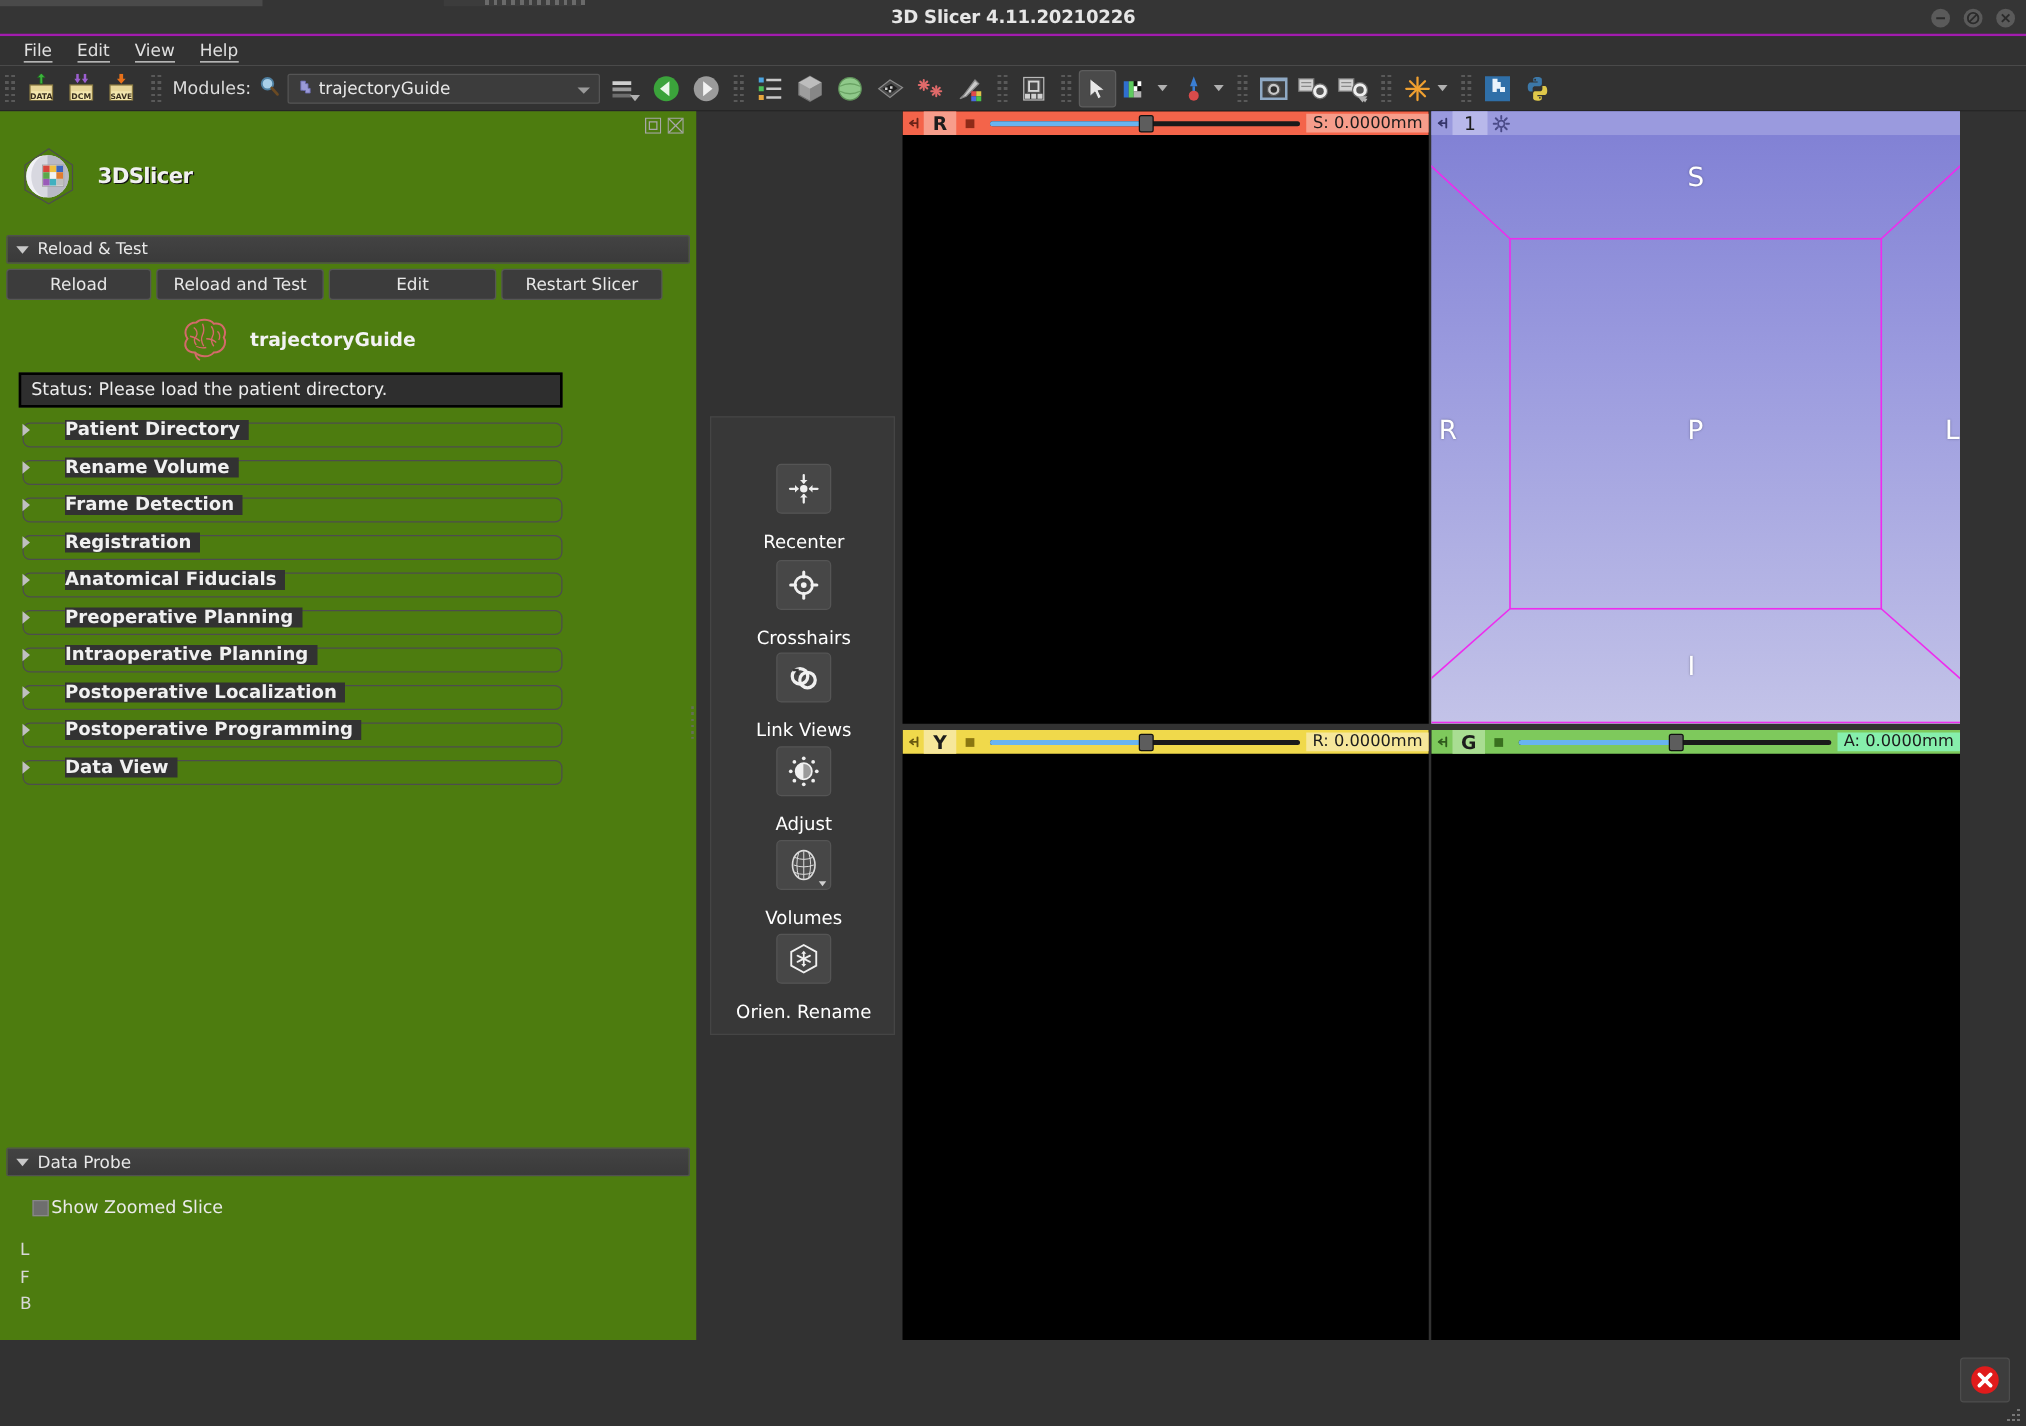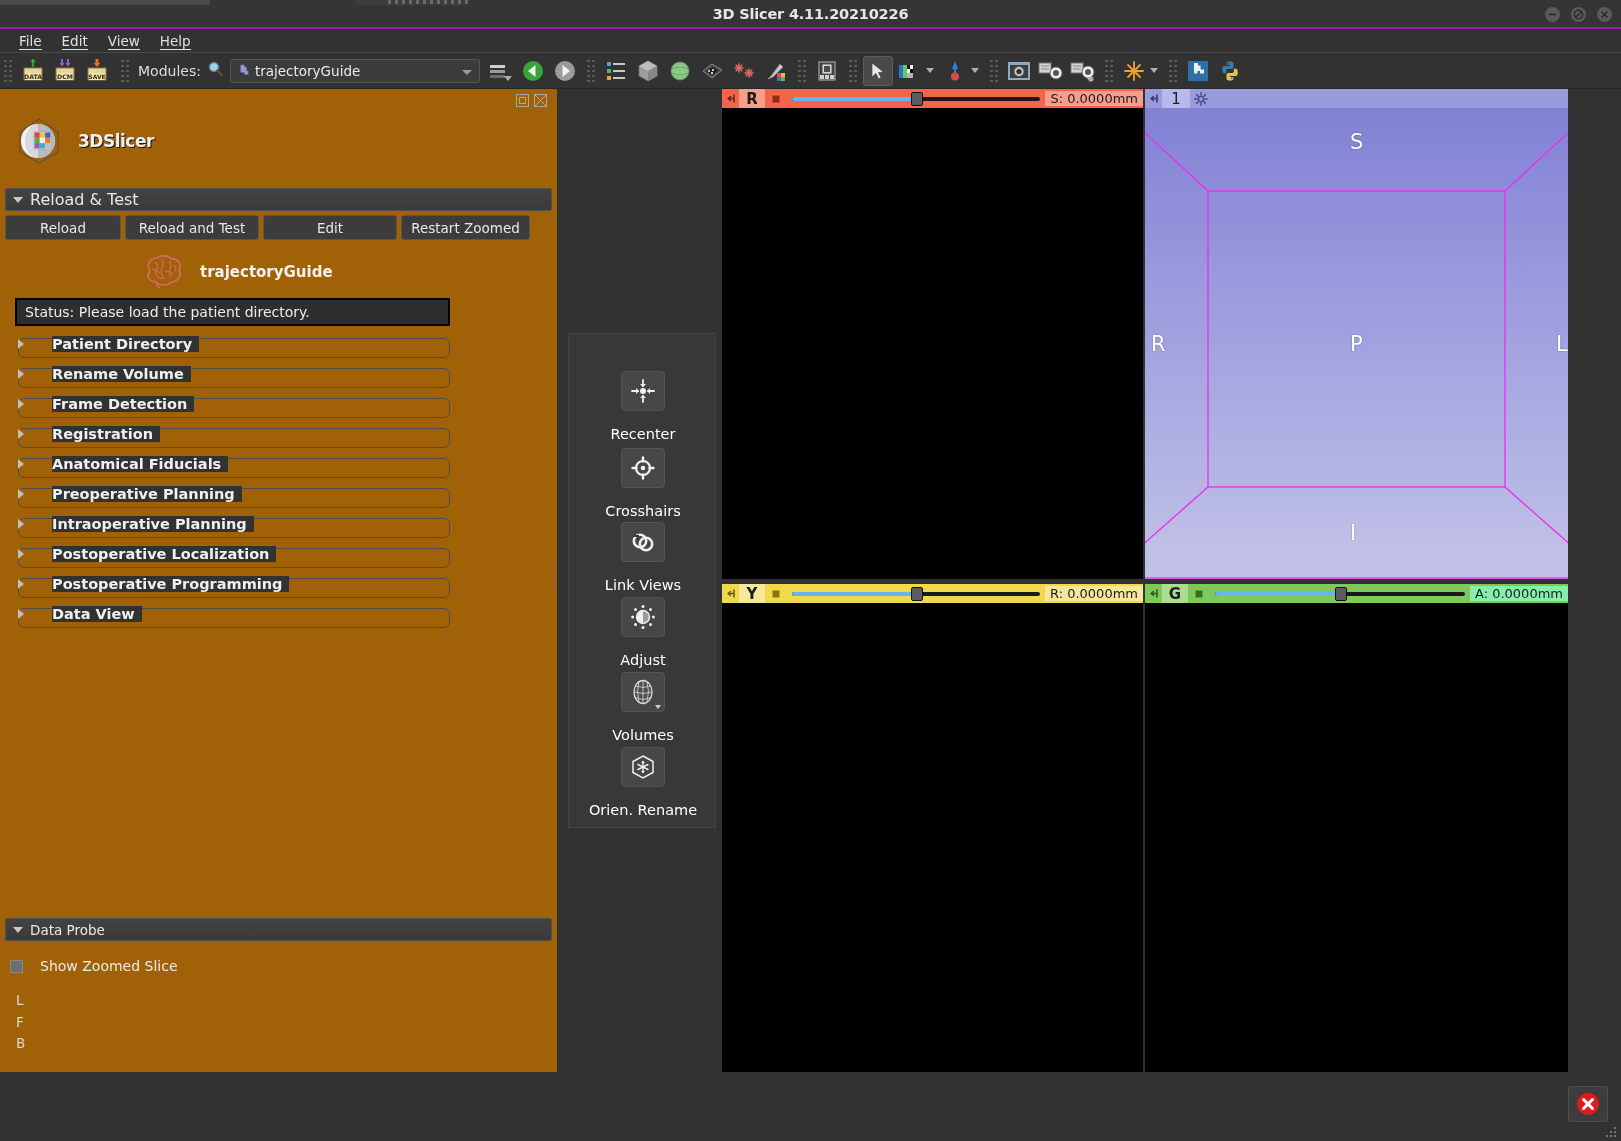--- a/index.html
+++ b/index.html
@@ -97,42 +97,42 @@
   }
   .dd-arrow {
     width: 0; height: 0; border-left: 4px solid transparent;
     border-right: 4px solid transparent; border-top: 5px solid #b0b0b0;
     margin: 0 5px 0 0;
   }
 
   
   .left-panel {
     position: absolute; left: 0; top: 89px; width: 557px; height: 983px;
-    background: #a16207; overflow: hidden;
+    background: #4d7c0f; overflow: hidden;
   }
   .panel-corner {
     position: absolute; right: 10px; top: 3px; display: flex; gap: 5px;
   }
   .logo-row {
     position: absolute; left: 14px; top: 27px;
     display: flex; align-items: center; gap: 14px;
   }
   .slicer-logo { width: 50px; height: 50px; position: relative; }
   .logo-word {
     color: #f0f0f0; font-size: 17px; font-weight: 800;
     font-family: "DejaVu Sans", sans-serif;
     letter-spacing: -0.5px;
     text-shadow: 1px 1px 0 #111;
   }
   .collapsible {
     position: absolute; left: 5px; width: 547px; height: 23px;
     background: linear-gradient(to bottom, #434343, #3a3a3a);
     border: 1px solid #505050; border-radius: 2px;
     display: flex; align-items: center; padding-left: 7px;
-    color: #e8e8e8; font-size: 16px;
+    color: #e8e8e8; font-size: 13px;
   }
   .tri-down {
     width: 0; height: 0; border-left: 5px solid transparent;
     border-right: 5px solid transparent; border-top: 6px solid #c8c8c8;
     margin-right: 7px;
   }
   .btn-row {
     position: absolute; left: 5px; top: 126px; width: 547px;
     display: flex; gap: 4px;
   }
@@ -178,22 +178,22 @@
     margin-left: 20px;
   }
   .data-probe {
     position: absolute; left: 5px; top: 829px; width: 547px; height: 23px;
     background: linear-gradient(to bottom, #434343, #3a3a3a);
     border: 1px solid #505050; border-radius: 2px;
     display: flex; align-items: center; padding-left: 7px;
     color: #e8e8e8; font-size: 13.5px;
   }
   .zoom-check {
-    position: absolute; left: 10px; top: 869px;
-    display: flex; align-items: center; gap: 17px; justify-content: space-between;
+    position: absolute; left: 26px; top: 869px;
+    display: flex; align-items: center; gap: 2px; justify-content: space-between;
   }
   .cbox {
     width: 13px; height: 13px; background: #6e6e6e; border: 1px solid #888;
   }
   .zoom-lbl { color: #eaeaea; font-size: 14px; }
   .lfb { position: absolute; left: 16px; top: 901px; }
   .lfb div { color: #d8d8d8; font-size: 13.5px; line-height: 21.5px; }
 
   .splitter-grip {
     position: absolute; left: 552px; top: 565px;
@@ -610,21 +610,21 @@
 
     <div class="collapsible" style="top:99px">
       <span class="tri-down"></span>
       <span>Reload &amp; Test</span>
     </div>
 
     <div class="btn-row">
       <div class="pbtn" style="width:116px">Reload</div>
       <div class="pbtn" style="width:134px">Reload and Test</div>
       <div class="pbtn" style="width:134px">Edit</div>
-      <div class="pbtn" style="width:129px">Restart Zoomed</div>
+      <div class="pbtn" style="width:129px">Restart Slicer</div>
     </div>
 
     <div class="mod-title-row">
       <div class="brain-icon">
         <svg width="46" height="38" viewBox="0 0 46 38">
           <path d="M10 18 C6 12 10 5 17 5 C20 2 28 2 31 6 C38 5 42 11 39 17 C42 22 38 29 31 29 C28 33 20 33 16 29 C9 29 6 23 10 18 Z" fill="none" stroke="#d46a6a" stroke-width="1.6"></path>
           <g stroke="#d46a6a" stroke-width="1.1" fill="none">
             <path d="M15 9 q4 3 2 7 q-3 3 0 7"></path>
             <path d="M22 6 q2 5 0 9 q-2 4 1 9"></path>
             <path d="M29 8 q3 4 1 8 q-2 4 1 8"></path>

